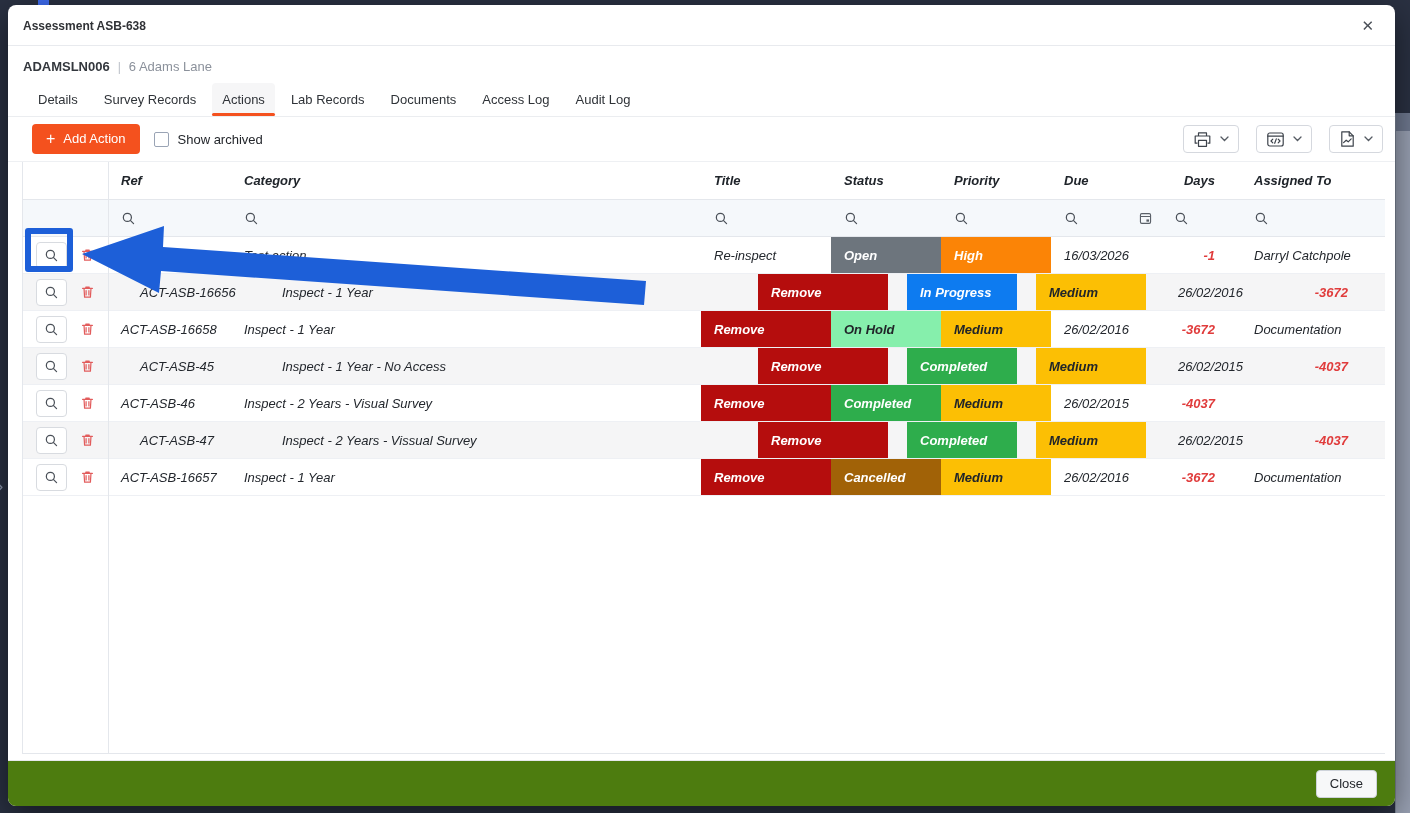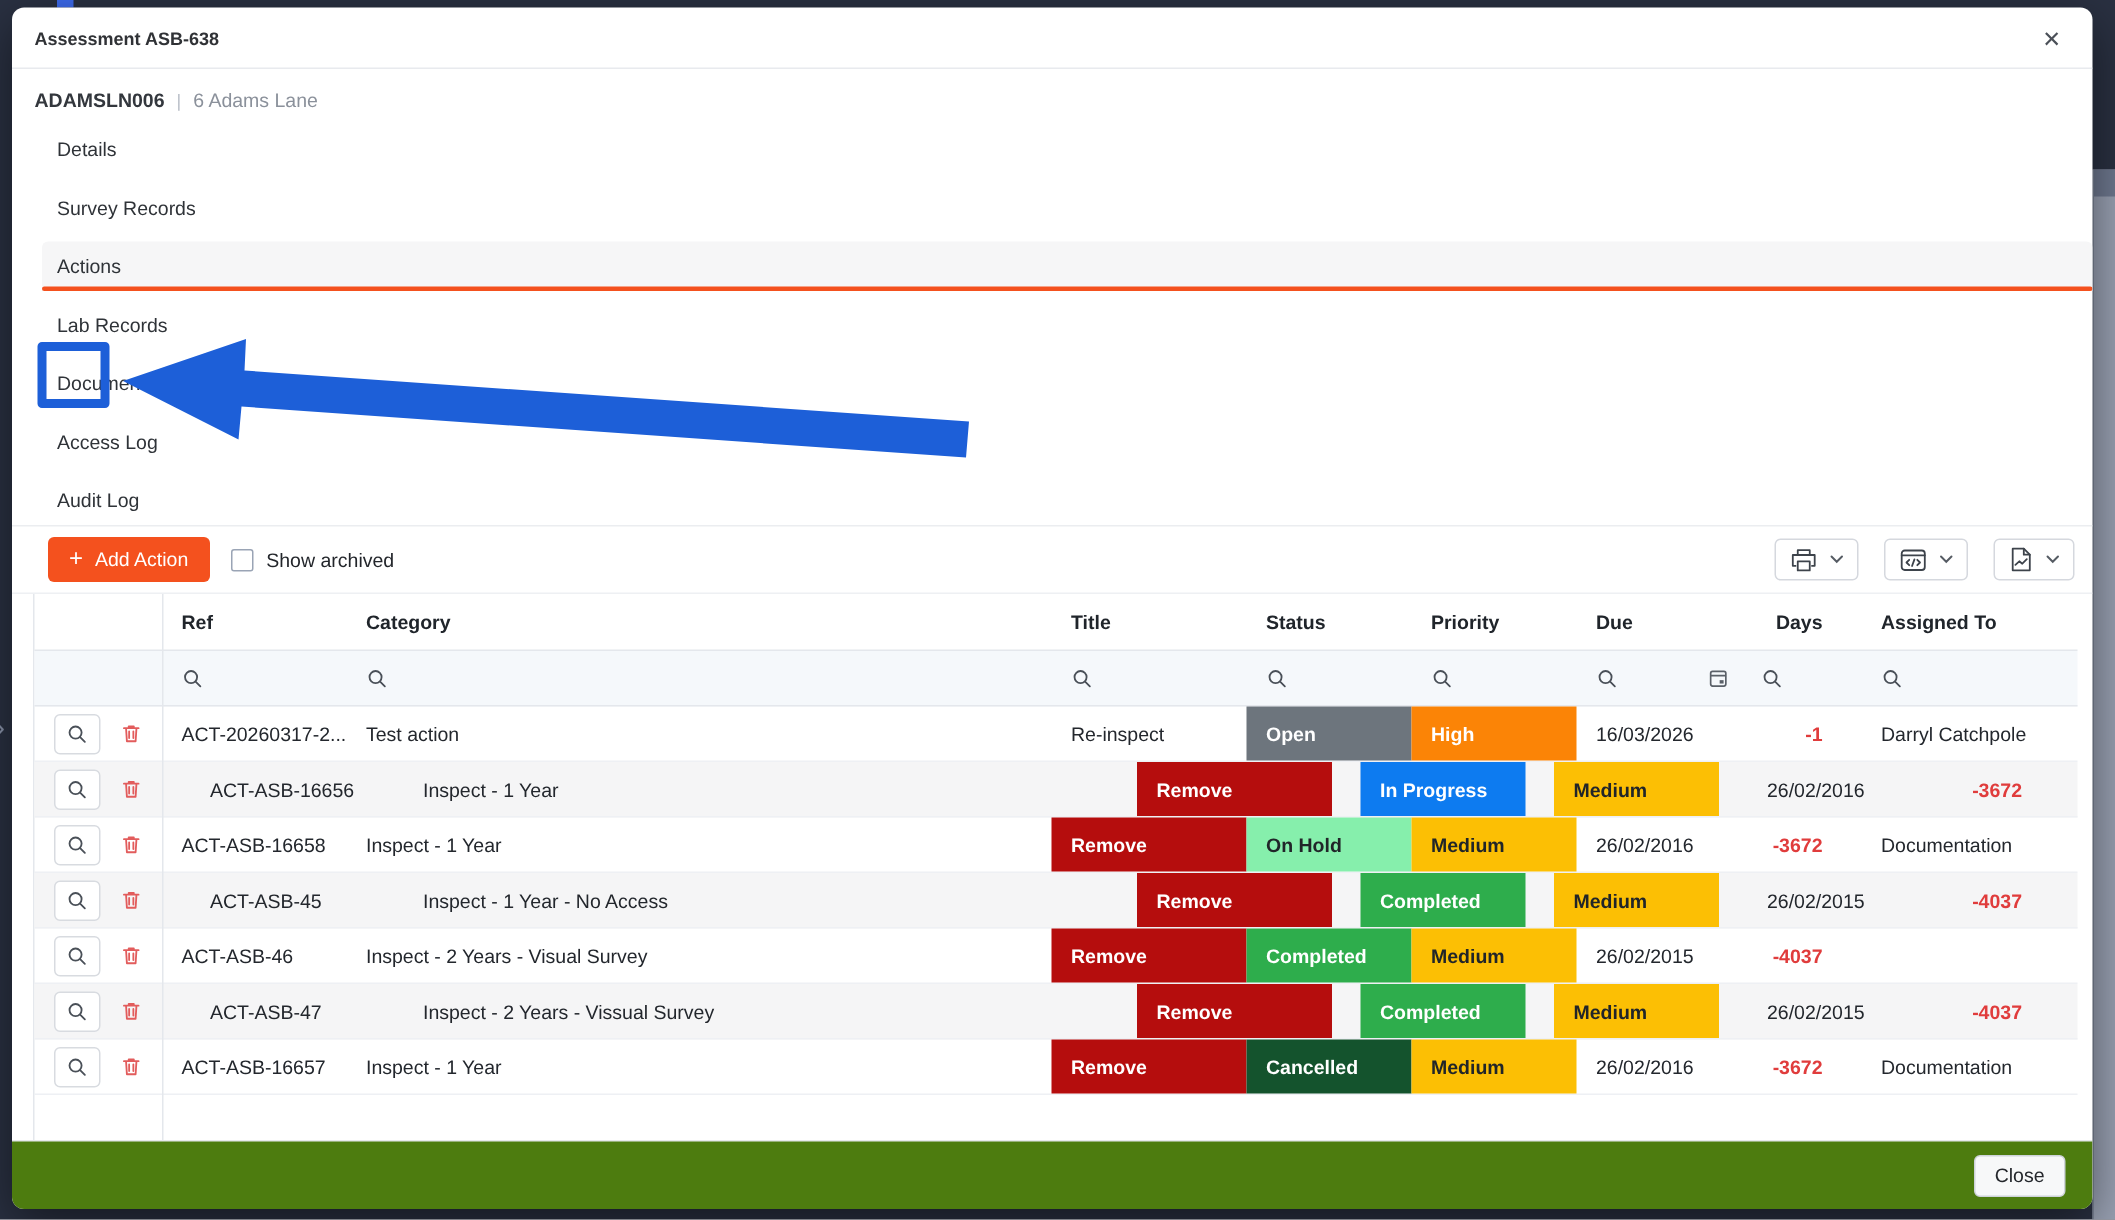--- a/index.html
+++ b/index.html
@@ -24,35 +24,35 @@
   }
   .m-header { display:flex; align-items:center; justify-content:space-between; padding:10px 16px 8px 15px; border-bottom:1px solid #e8eaee; }
   .m-title { font-size:12px; font-weight:600; color:#303236; }
   .m-close { font-size:15px; color:#4b5058; cursor:pointer; padding:2px 5px; }
 
   .breadcrumb { padding:13px 16px 5px 15px; font-size:13px; display:flex; align-items:center; }
   .bc-code { font-weight:700; color:#33373d; }
   .bc-sep { color:#b9bec7; margin:0 8px; font-size:12px; }
   .bc-addr { color:#8b919b; }
 
-  .tab-bar { display:flex; padding:4px 0 0 20px; border-bottom:1px solid #ebedf0; gap:6px;flex-direction:column; }
+  .tab-bar { display:flex; padding:4px 0 0 20px; border-bottom:1px solid #ebedf0; gap:6px; }
   .tab { font-size:13px; color:#2f3338; padding:9px 10px; cursor:pointer; position:relative; white-space:nowrap; }
   .tab.active { background:#f6f6f7; border-radius:4px 4px 0 0; }
   .tab.active::after { content:""; position:absolute; left:0; right:0; bottom:0; height:3px; background:#f4511e; border-radius:2px; }
 
   .toolbar { display:flex; align-items:center; padding:7px 12px 7px 24px; border-bottom:1px solid #eef0f3; }
   .add-btn { display:inline-flex; align-items:center; gap:8px; background:#f4511e; color:#fff; font-size:13px; padding:7px 14px 8px; border:none; border-radius:4px; cursor:pointer; }
   .add-plus { font-size:16px; line-height:12px; font-weight:400; }
   .chk { width:15px; height:15px; border:1px solid #9aa4b5; border-radius:2px; background:#fff; margin-left:14px; cursor:pointer; flex:none; }
   .chk-label { font-size:13px; color:#23262b; margin-left:9px; }
   .toolbar-right { margin-left:auto; display:flex; gap:17px; }
   .exp-btn { display:inline-flex; align-items:center; gap:8px; background:#fff; border:1px solid #d5d8de; border-radius:4px; padding:4px 9px; height:28px; cursor:pointer; }
 
   
-  .table-wrap { margin:0 10px 0 14px; height:592px; position:relative; border-left:1px solid #e4e7ec; border-bottom:1px solid #e4e7ec; background:#fff; }
+  .table-wrap { margin:0 10px 0 14px; height:592px; position:relative; border-left:1px solid #e4e7ec; border-bottom:1px solid #e4e7ec; background:#fff;font-style:italic; }
   .divider-v { position:absolute; left:85px; top:0; bottom:0; width:1px; background:#e4e7ec; }
   .trow { display:grid; grid-template-columns:85px 123px 470px 130px 110px 110px 110px 80px minmax(0,1fr); }
   .thead { height:38px; border-bottom:1px solid #e4e7ec; }
   .thead .cell { font-size:13px; font-weight:700; color:#20252b; display:flex; align-items:center; padding-left:13px; cursor:pointer; }
   .tfilter { height:37px; background:#f5f8fb; border-bottom:1px solid #e4e7ec; }
   .tfilter .cell { display:flex; align-items:center; padding-left:13px; cursor:text; }
   .tdata { height:37px; border-bottom:1px solid #eef0f4; font-size:13px; color:#23272d; }
   .tdata.alt { background:#f5f5f6;gap:19px; }
   .tdata .cell { display:flex; align-items:center; padding-left:13px; overflow:hidden; white-space:nowrap; }
   .cell.right { justify-content:flex-end; padding-right:26px; padding-left:0; }
@@ -512,21 +512,21 @@
           </div>
           <div class="cell">
             <span>ACT-ASB-16657</span>
           </div>
           <div class="cell">
             <span>Inspect - 1 Year</span>
           </div>
           <div class="cell chip" style="background: rgb(181, 13, 13); color: rgb(255, 255, 255);">
             <span class="chip">Remove</span>
           </div>
-          <div class="cell chip" style="background: #14532d; color: rgb(255, 255, 255);">
+          <div class="cell chip" style="background: #a16207; color: rgb(255, 255, 255);">
             <span class="chip">Cancelled</span>
           </div>
           <div class="cell chip" style="background: rgb(252, 191, 4); color: rgb(33, 37, 41);">
             <span class="chip">Medium</span>
           </div>
           <div class="cell">
             <span>26/02/2016</span>
           </div>
           <div class="cell right">
             <span class="days-val" style="color: rgb(224, 60, 60);">-3672</span>

